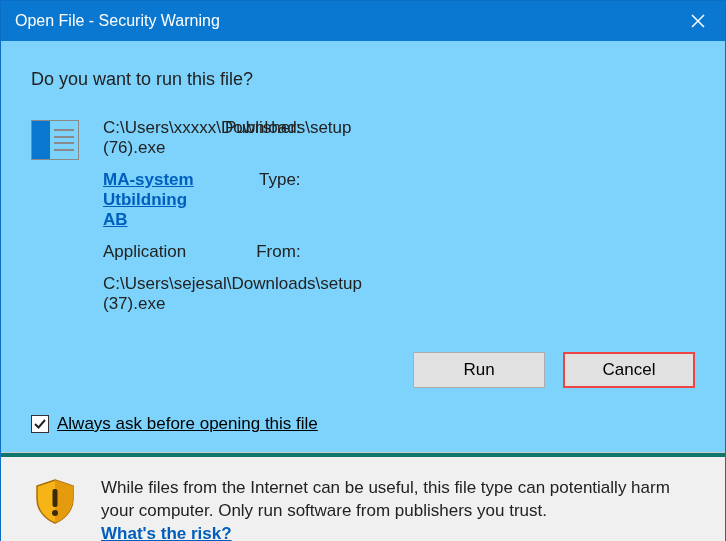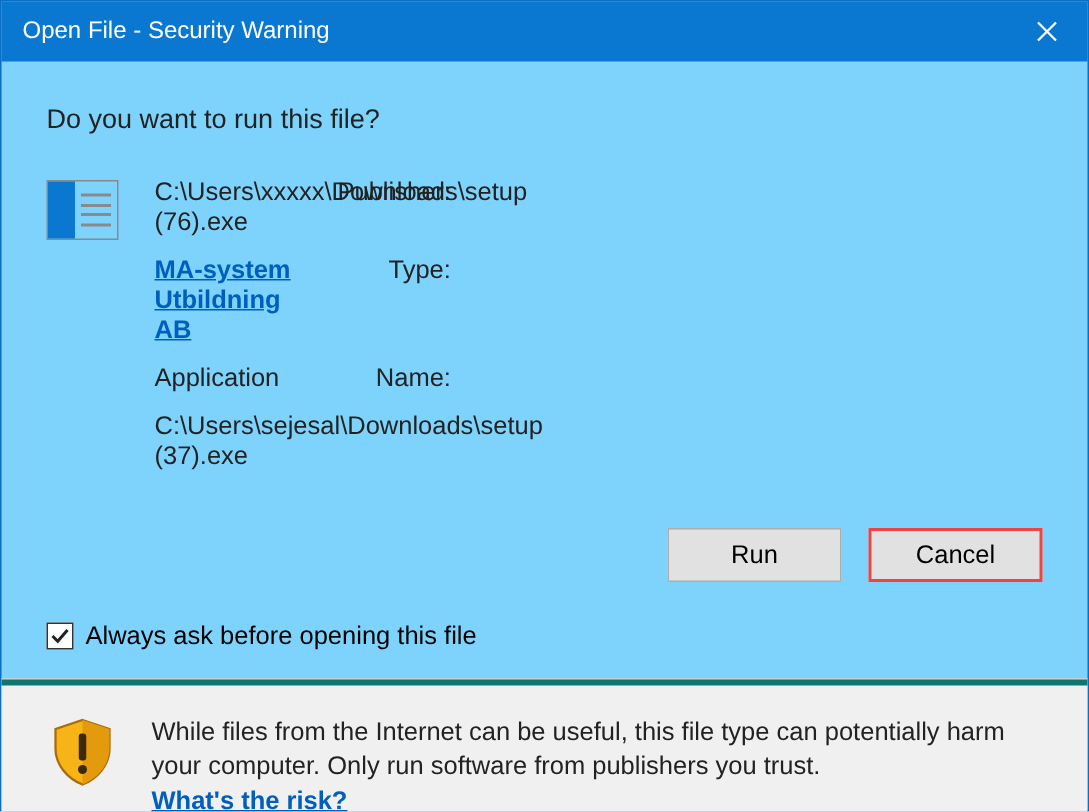--- a/index.html
+++ b/index.html
@@ -97,38 +97,39 @@
       cursor: pointer;
       text-align: center;
     }
     .buttons {
       display: flex;
       justify-content: flex-end;
       gap: 18px;
       padding: 22px 30px 8px 30px;
     }
     .btn {
-      width: 116px;
+      width: 132px;
       height: 36px;
       font-size: 17px;
       font-family: inherit;
       background: #e1e1e1;
       border: 1px solid #adadad;
       cursor: pointer;
     }
     .btn.default {
       background: #e1e1e1;
       border: 2px solid #ef4444;
     }
     .checkbox-row {
       padding: 18px 30px 18px 30px;
       display: flex;
       align-items: center;
       gap: 8px;
       font-size: 17px;
+      text-decoration: underline;
     }
     .checkbox {
       width: 18px;
       height: 18px;
       border: 1px solid #333;
       display: flex;
       align-items: center;
       justify-content: center;
       cursor: pointer;
       background: #fff;
@@ -194,21 +195,21 @@
           <div class="field-value">C:\Users\xxxxx\Downloads\setup (76).exe</div>
 
           <div class="field-label">Publisher:</div>
           <div class="field-value">
             <span class="publisher-link">MA-system Utbildning AB</span>
           </div>
 
           <div class="field-label">Type:</div>
           <div class="field-value">Application</div>
 
-          <div class="field-label">Name:</div>
+          <div class="field-label">From:</div>
           <div class="field-value">C:\Users\sejesal\Downloads\setup (37).exe</div>
         </div>
       </div>
     </div>
 
     <div class="buttons">
       <button class="btn">Run</button>
       <button class="btn default">Cancel</button>
     </div>
 

